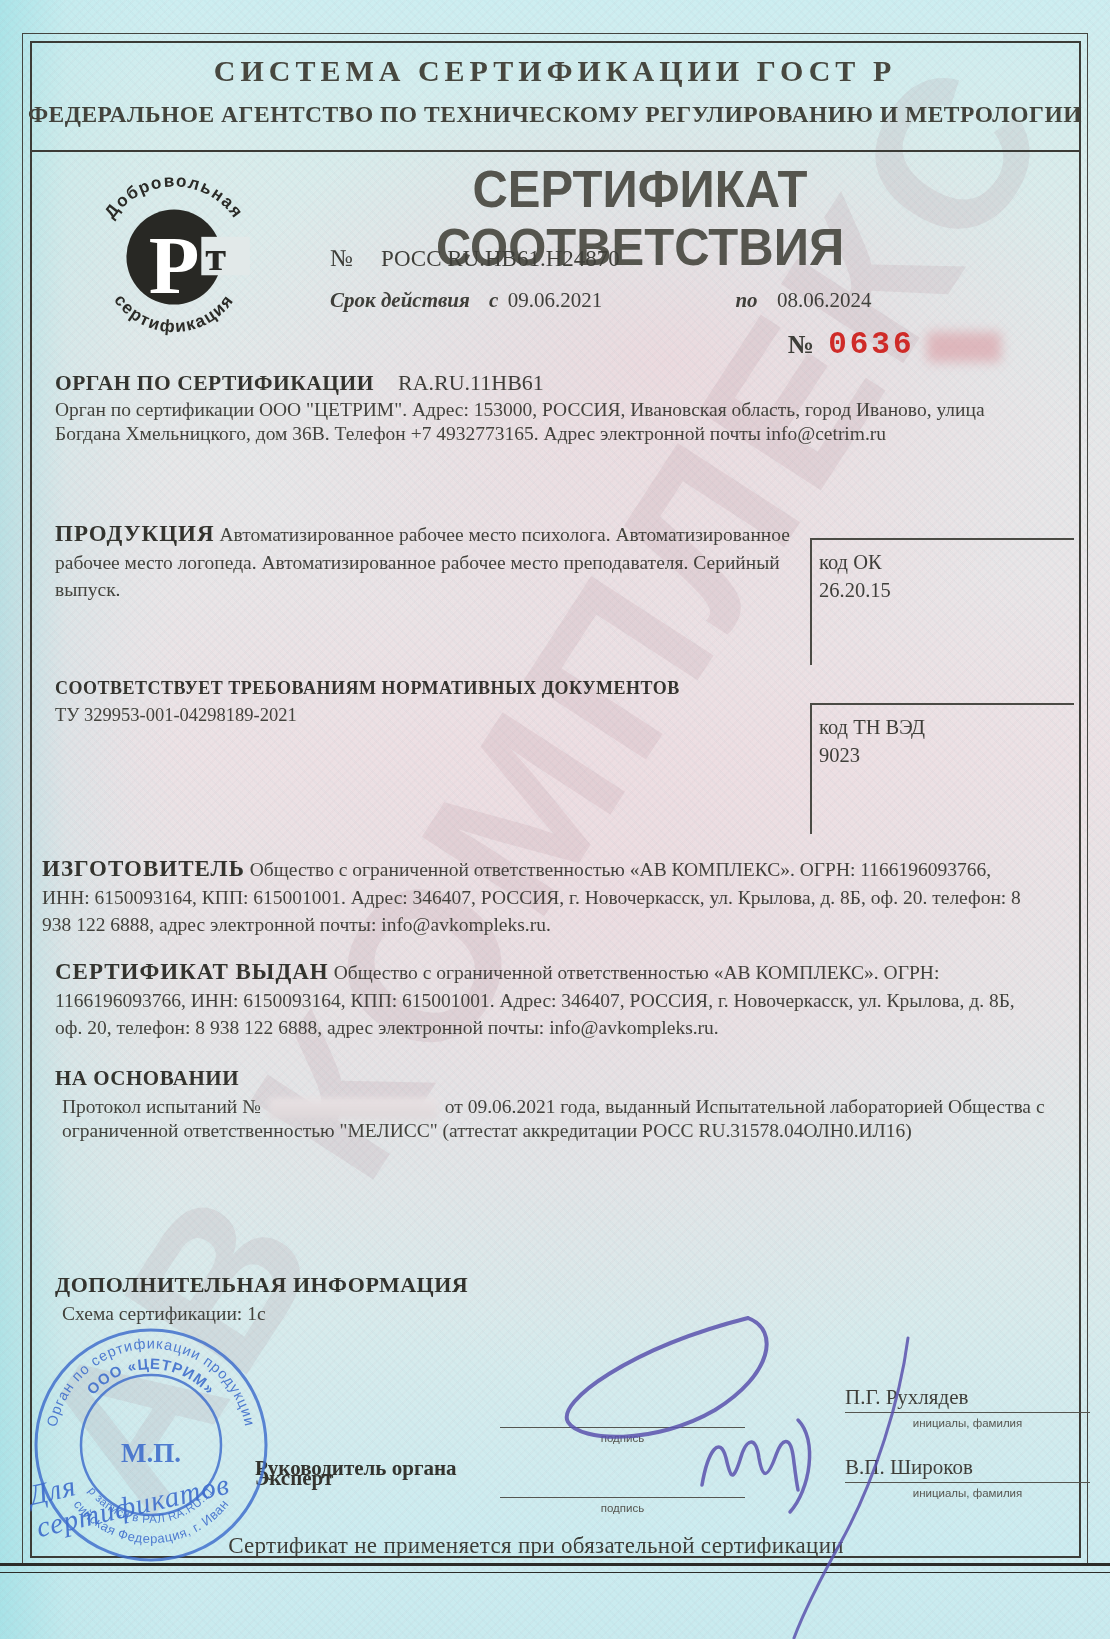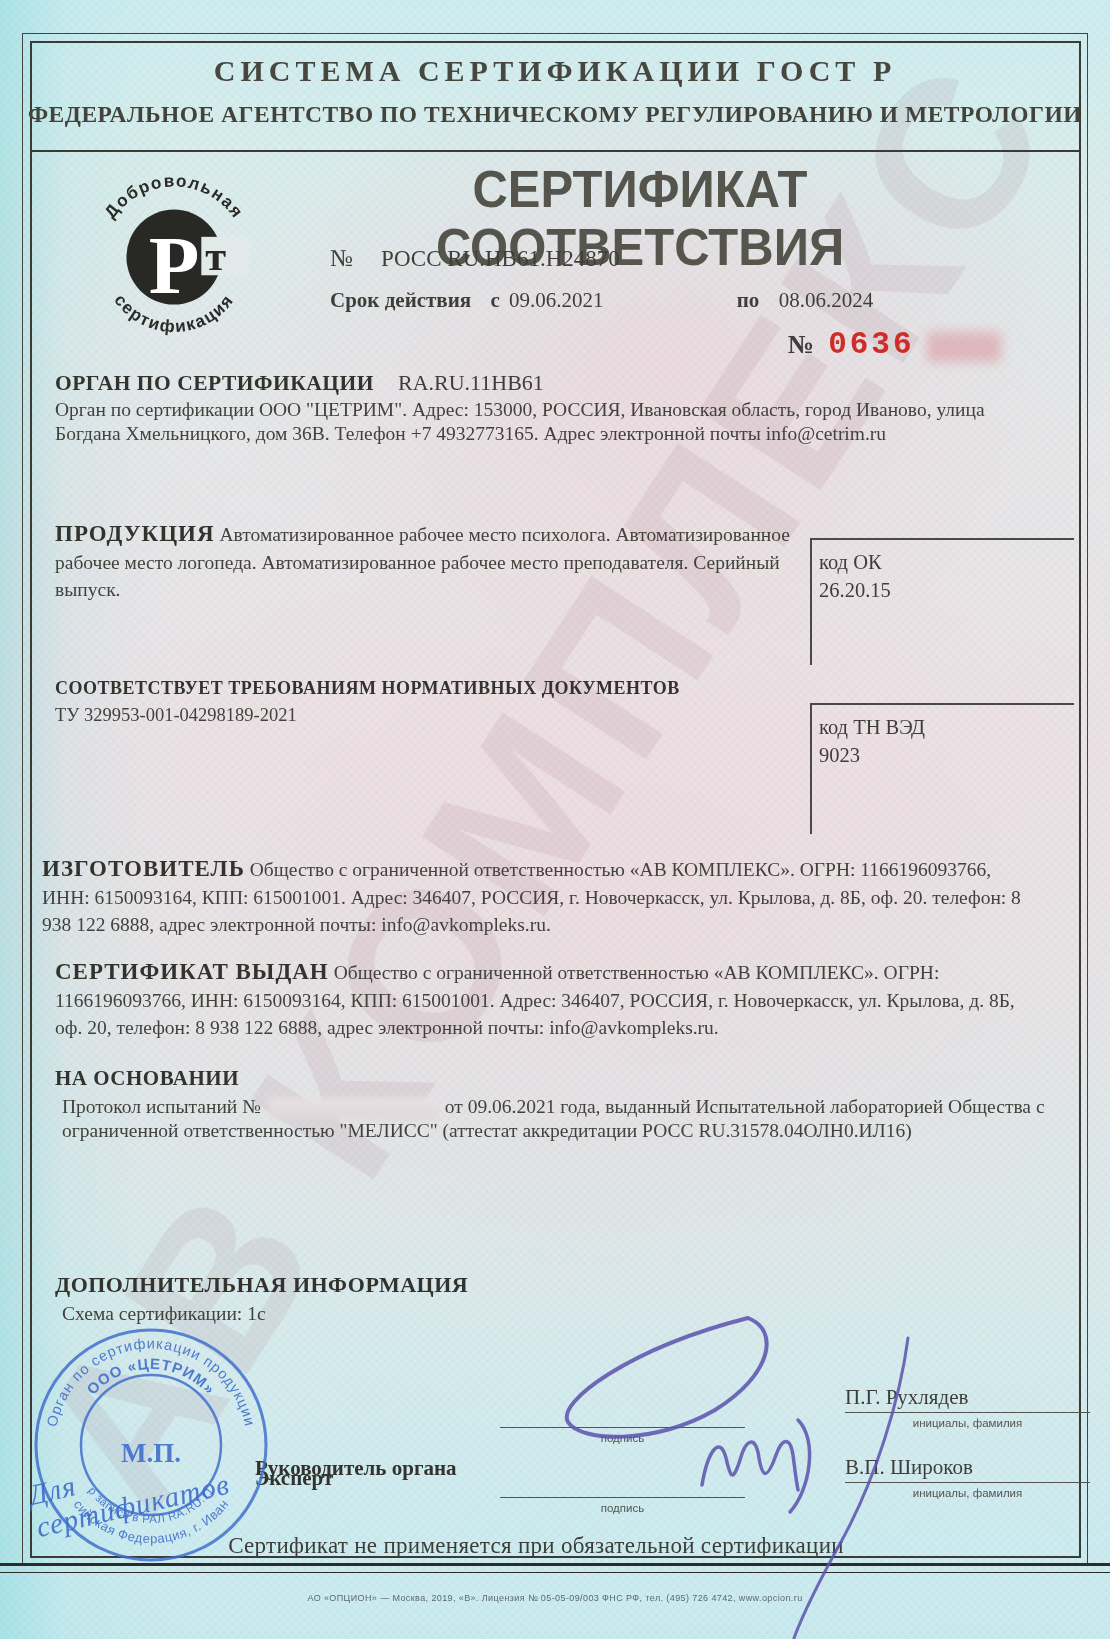--- a/index.html
+++ b/index.html
@@ -29,21 +29,21 @@
   .frame-inner{position:absolute;left:30px;top:41px;width:1047px;height:1513px;border:2px solid #3b3b36;z-index:2;}
   .abs{position:absolute;z-index:3;}
   .hdr1{left:0;top:54px;width:100%;text-align:center;font-weight:bold;font-size:30px;letter-spacing:5px;color:#47473f;}
   .hdr2{left:0;top:101px;width:100%;text-align:center;font-weight:bold;font-size:23.5px;letter-spacing:0.5px;color:#43433c;}
   .hdr-rule{left:30px;top:150px;width:1049px;border-top:2px solid #3b3b36;}
   .title{left:265px;top:162px;width:750px;text-align:center;font-family:"Liberation Sans",sans-serif;
          font-weight:bold;font-size:49px;letter-spacing:0px;color:#55554e;transform:scaleY(1.04);}
   .certno{left:330px;top:245px;font-size:23px;color:#3e3e39;}
   .certno .no-sign{font-size:24px;margin-right:28px;}
   .validity{left:330px;top:288px;font-size:21px;color:#3e3e39;}
-  .validity .b{font-weight:bold;}
+  .validity .b{font-weight:bold;font-style:italic;}
   .blankno{left:788px;top:327px;font-size:26px;}
   .blankno .no-sign{font-weight:bold;color:#3e3e39;margin-right:14px;}
   .blankno .no-val{font-family:"Liberation Mono",monospace;font-weight:bold;font-size:31px;color:#cf2b28;letter-spacing:3px;}
   .redact-red{display:inline-block;width:74px;height:30px;background:#d9939b;filter:blur(6px);opacity:0.55;
               vertical-align:middle;margin-left:12px;border-radius:3px;}
   .redact-light{display:inline-block;width:168px;height:21px;background:linear-gradient(#eae3e5,#ded7d9);
                 filter:blur(3px);opacity:0.95;vertical-align:middle;margin:0 8px;border-radius:2px;}
   .sec-h{font-weight:bold;color:#33332e;letter-spacing:0.5px;}
   .sec-code{font-size:22px;margin-left:20px;color:#3e3e39;}
   .body-txt{font-size:19.5px;line-height:1.24;color:#42423c;}
@@ -199,15 +199,14 @@
       <path d="M 268,48 C 300,60 292,105 235,140 C 175,175 100,172 88,152 C 76,132 150,78 268,48" stroke-width="4"></path>
       <path d="M 222,215 C 228,180 240,165 246,188 C 250,205 252,215 260,190 C 266,168 276,165 279,188 C 282,205 286,213 296,185 C 302,168 310,166 313,185 C 315,200 316,210 318,220" stroke-width="3.5"></path>
       <path d="M 318,150 C 338,170 330,220 310,242" stroke-width="3.5"></path>
       <path d="M 428,68 C 420,130 395,210 362,270 C 342,306 326,336 314,368" stroke-width="3"></path>
     </g>
   </svg>
 
   <div class="abs footnote">Сертификат не применяется при обязательной сертификации</div>
   <div class="abs dline1"></div>
   <div class="abs dline2"></div>
-  <div class="abs printinfo">АО «ОПЦИОН» — Москва, 2019, «В».  Лицензия № 05-05-09/003 ФНС РФ,  тел. (495) 726 4742,  www.opcion.ru</div>
 
 </div>
 
 </body></html>

